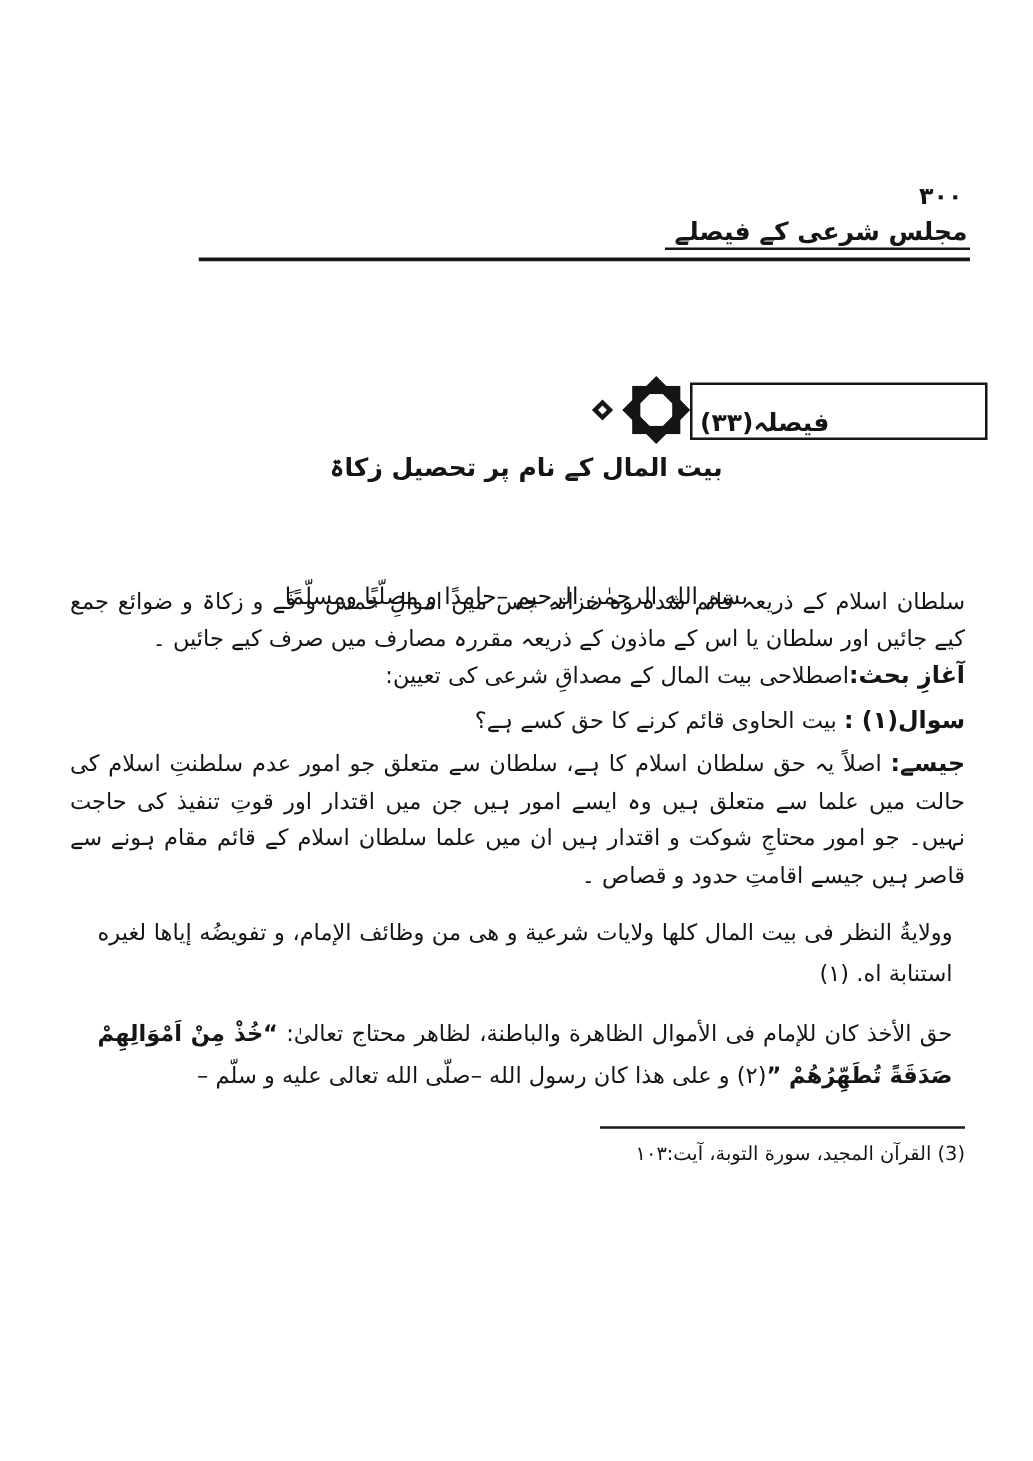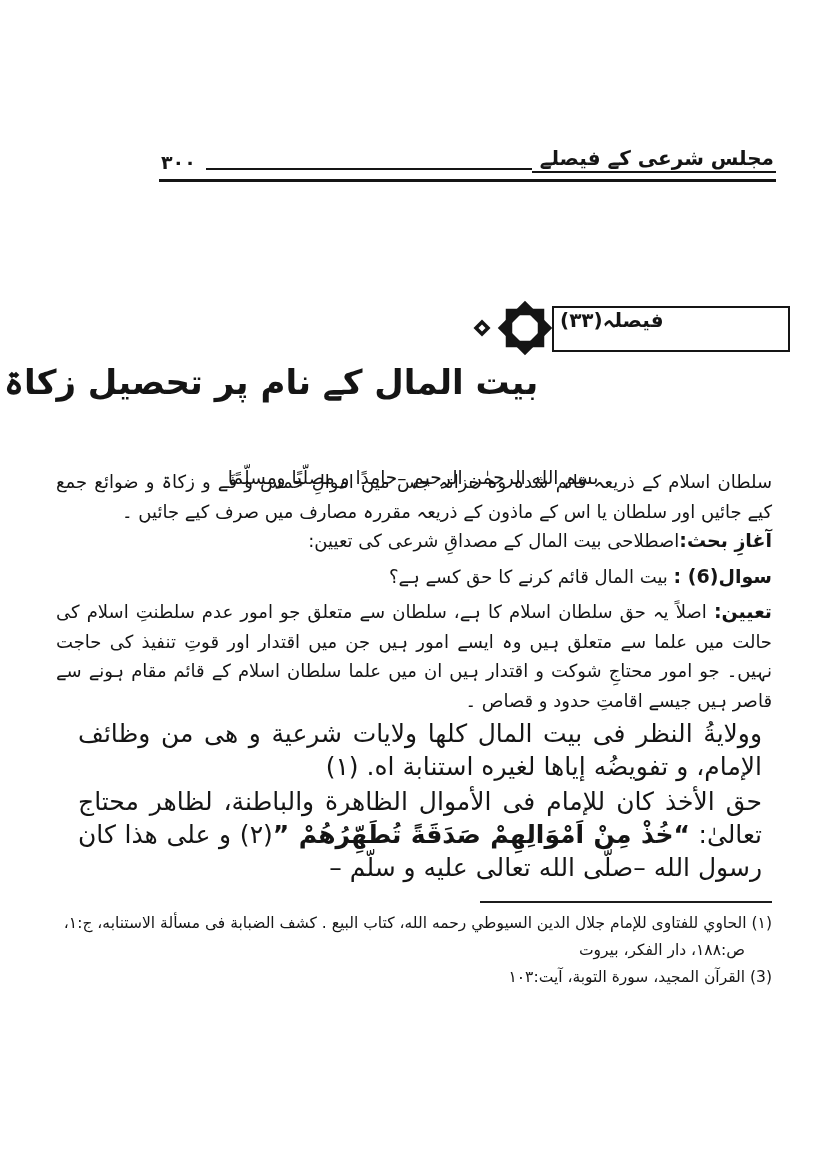--- a/index.html
+++ b/index.html
@@ -2,53 +2,53 @@
 <html lang="ur"><head>
 <meta charset="utf-8">
 <style>
   html,body{margin:0;padding:0;background:#fff;}
   .page{
     position:relative;width:826px;height:1169px;background:#fff;
     color:#151515;font-family:"DejaVu Sans",sans-serif;direction:rtl;overflow:hidden;
   }
   
   .header{position:absolute;top:146px;left:55px;right:50px;}
-  .header-row{display:flex;flex-direction:row;align-items:flex-end;direction:ltr;padding-left:100px;}
+  .header-row{display:flex;flex-direction:column;align-items:flex-end;direction:ltr;padding-left:100px;}
   .page-num{font-size:19px;font-weight:bold;letter-spacing:1px;padding:0 6px;}
   .thin-rule{flex:1;border-bottom:2px solid #151515;margin:0 0 3px 4px;}
   .header-title{font-size:20px;font-weight:bold;border-bottom:2px solid #151515;padding:0 2px 1px 8px;white-space:nowrap;}
   .thick-rule{border-top:3px solid #151515;margin-top:6px;margin-left:104px;}
   
   .band{
     position:absolute;top:306px;right:36px;width:238px;height:46px;
     border:2.5px solid #151515;background:#fff;box-sizing:border-box;
-    display:flex;direction:rtl;align-items:flex-start;gap:36px;
+    display:flex;direction:rtl;align-items:flex-end;gap:36px;
   }
   .band-hatch{
     width:118px;margin:3px 5px;
     background:repeating-linear-gradient(90deg,#1c1c1c 0,#1c1c1c 1.7px,#fff 1.7px,#fff 3.5px);
   }
   .band-label{
     flex:1;display:flex;align-items:center;justify-content:center;
     font-size:20px;font-weight:bold;white-space:nowrap;padding-left:6px;
   }
   .ornament{position:absolute;top:295px;left:468px;width:92px;height:68px;}
   
-  .main-title{position:absolute;top:362px;left:4px;right:0;text-align:left;font-size:34px;font-weight:bold;}
+  .main-title{position:absolute;top:362px;left:16px;right:0;text-align:center;font-size:20px;font-weight:bold;}
   .bismillah{position:absolute;top:432px;left:0;right:0;text-align:center;font-size:18.5px;margin-top:35px;}
   
   .body{
     position:absolute;top:467px;right:54px;left:56px;
     font-size:18px;line-height:29.5px;text-align:justify;text-align-last:right;
   }
   .body p{margin:0;}
   .lead{font-weight:bold;font-size:19px;}
   .p-sawal,.p-jawab{margin-top:6px !important;}
   .ref-intro{margin-top:3px !important;}
-  .quote{line-height:33px;margin:2px 0 !important;padding:0 10px 0 22px;font-size:25px;}
+  .quote{line-height:33px;margin:15px 0 !important;padding:0 10px 0 22px;font-size:18px;}
   .quran{font-weight:bold;}
   
   .footnotes{position:absolute;top:901px;right:54px;left:56px;font-size:15.5px;line-height:27px;}
   .fn-rule{width:292px;border-top:2.5px solid #1c1c1c;margin:0 0 7px 0;}
   .fn{margin:0;text-align:right;padding-right:27px;text-indent:-27px;}
 </style>
 </head>
 <body>
 
 <div class="page">
@@ -80,25 +80,24 @@
       <rect x="11.5" y="30.5" width="5" height="5" transform="rotate(45 14 33)" fill="#fff"></rect>
     </g>
   </svg>
 
   <div class="main-title">بیت المال کے نام پر تحصیل زکاۃ</div>
   <div class="bismillah">بسم الله الرحمٰن الرحيم –حامدًا و مصلّيًا ومسلّمًا</div>
 
   <div class="body">
     <p>سلطان اسلام کے ذریعہ قائم شدہ وہ خزانہ جس میں اموالِ خمس و فَے و زکاۃ و ضوائع جمع کیے جائیں اور سلطان یا اس کے ماذون کے ذریعہ مقررہ مصارف میں صرف کیے جائیں ۔</p>
     <p><span class="lead">آغازِ بحث:</span><span>اصطلاحی بیت المال کے مصداقِ شرعی کی تعیین:</span></p>
-    <p class="p-sawal"><span class="lead">سوال(6) :</span> <span>بیت المال قائم کرنے کا حق کسے ہے؟</span></p>
-    <p class="p-jawab"><span class="lead">تعیین:</span> <span>اصلاً یہ حق سلطان اسلام کا ہے، سلطان سے متعلق جو امور عدم سلطنتِ اسلام کی حالت میں علما سے متعلق ہیں وہ ایسے امور ہیں جن میں اقتدار اور قوتِ تنفیذ کی حاجت نہیں۔ جو امور محتاجِ شوکت و اقتدار ہیں ان میں علما سلطان اسلام کے قائم مقام ہونے سے قاصر ہیں جیسے اقامتِ حدود و قصاص ۔</span></p>
+    <p class="p-sawal"><span class="lead">سوال(۱) :</span> <span>بیت الحاوی قائم کرنے کا حق کسے ہے؟</span></p>
+    <p class="p-jawab"><span class="lead">جیسے:</span> <span>اصلاً یہ حق سلطان اسلام کا ہے، سلطان سے متعلق جو امور عدم سلطنتِ اسلام کی حالت میں علما سے متعلق ہیں وہ ایسے امور ہیں جن میں اقتدار اور قوتِ تنفیذ کی حاجت نہیں۔ جو امور محتاجِ شوکت و اقتدار ہیں ان میں علما سلطان اسلام کے قائم مقام ہونے سے قاصر ہیں جیسے اقامتِ حدود و قصاص ۔</span></p>
     <p class="quote">وولايةُ النظر فى بيت المال كلها ولايات شرعية و هى من وظائف الإمام، و تفويضُه إياها لغيره استنابة اه. (۱)</p>
     <p class="quote"><span>حق الأخذ كان للإمام فى الأموال الظاهرة والباطنة، لظاهر محتاج تعالىٰ: </span><span class="quran">“خُذْ مِنْ اَمْوَالِهِمْ صَدَقَةً تُطَهِّرُهُمْ ”</span><span>(۲)</span><span> و على هذا كان رسول الله –صلّى الله تعالى عليه و سلّم –</span></p>
   </div>
 
   <div class="footnotes">
     <div class="fn-rule"></div>
-    <p class="fn">(۱) الحاوي للفتاوى للإمام جلال الدين السيوطي رحمه الله، كتاب البيع . كشف الضبابة فى مسألة الاستنابه، ج:۱، ص:۱۸۸، دار الفكر، بيروت</p>
     <p class="fn">(3) القرآن المجيد، سورة التوبة، آيت:۱۰۳</p>
   </div>
 
 </div>
 
 </body></html>

